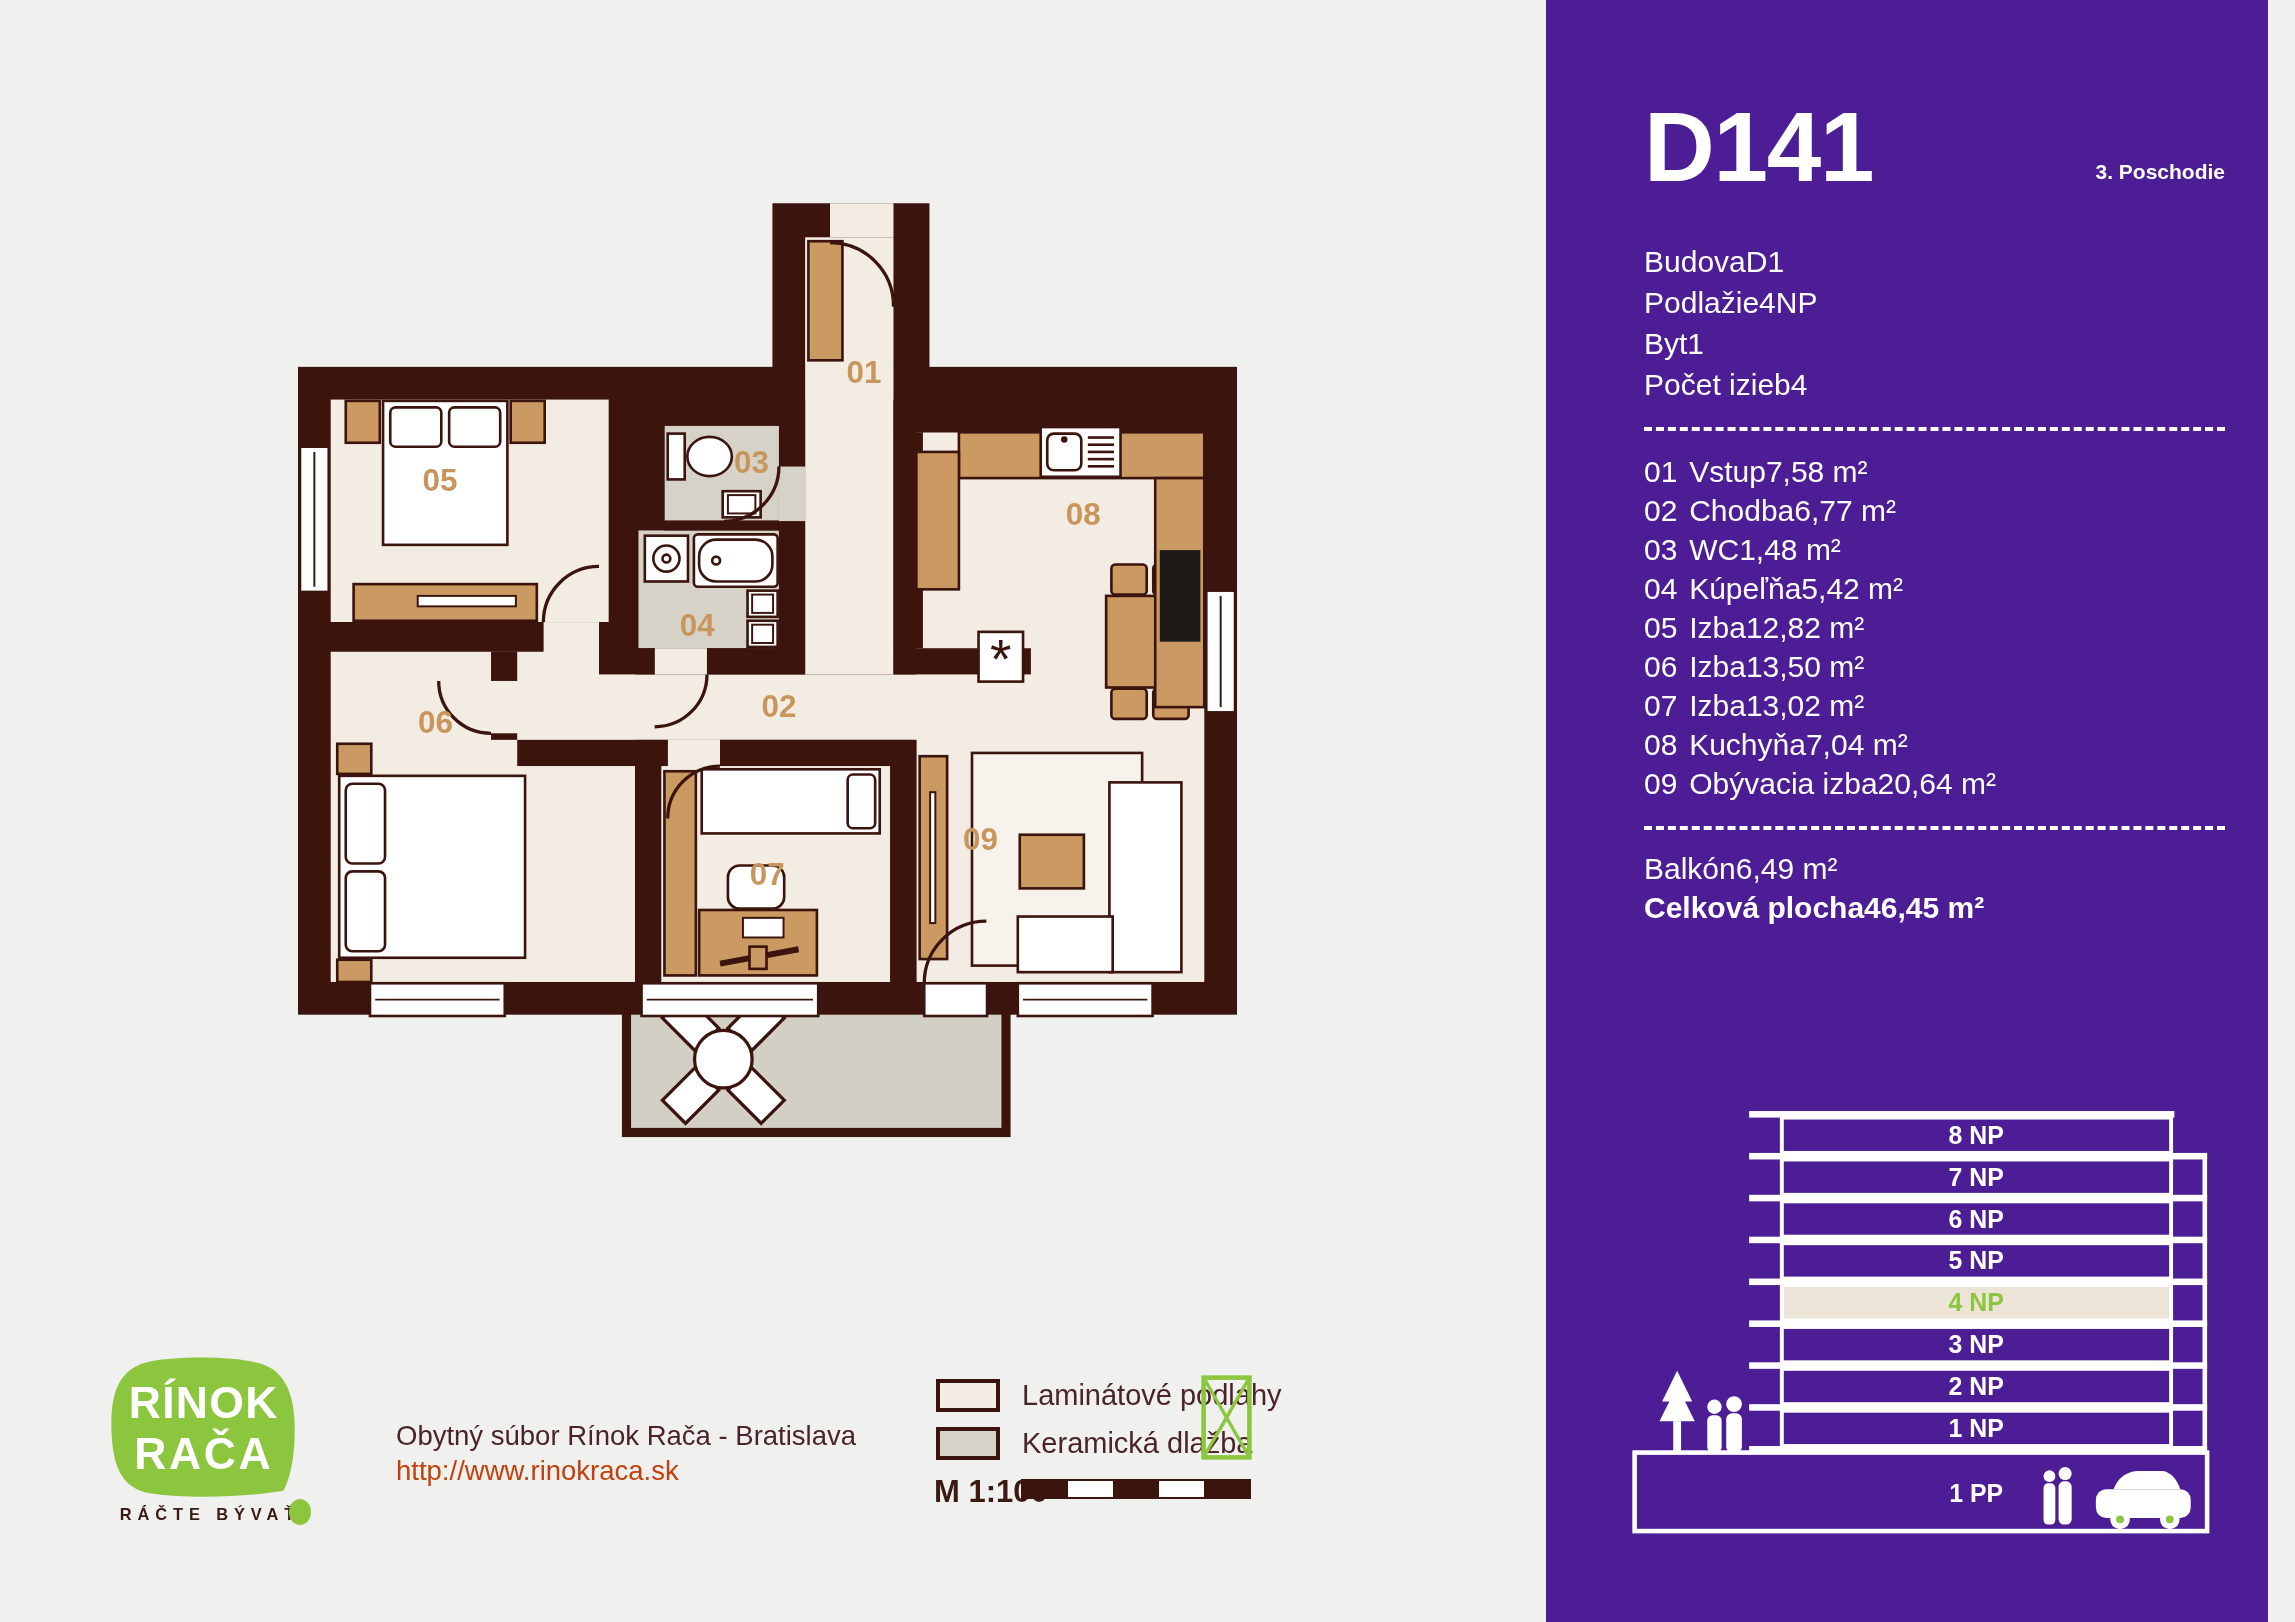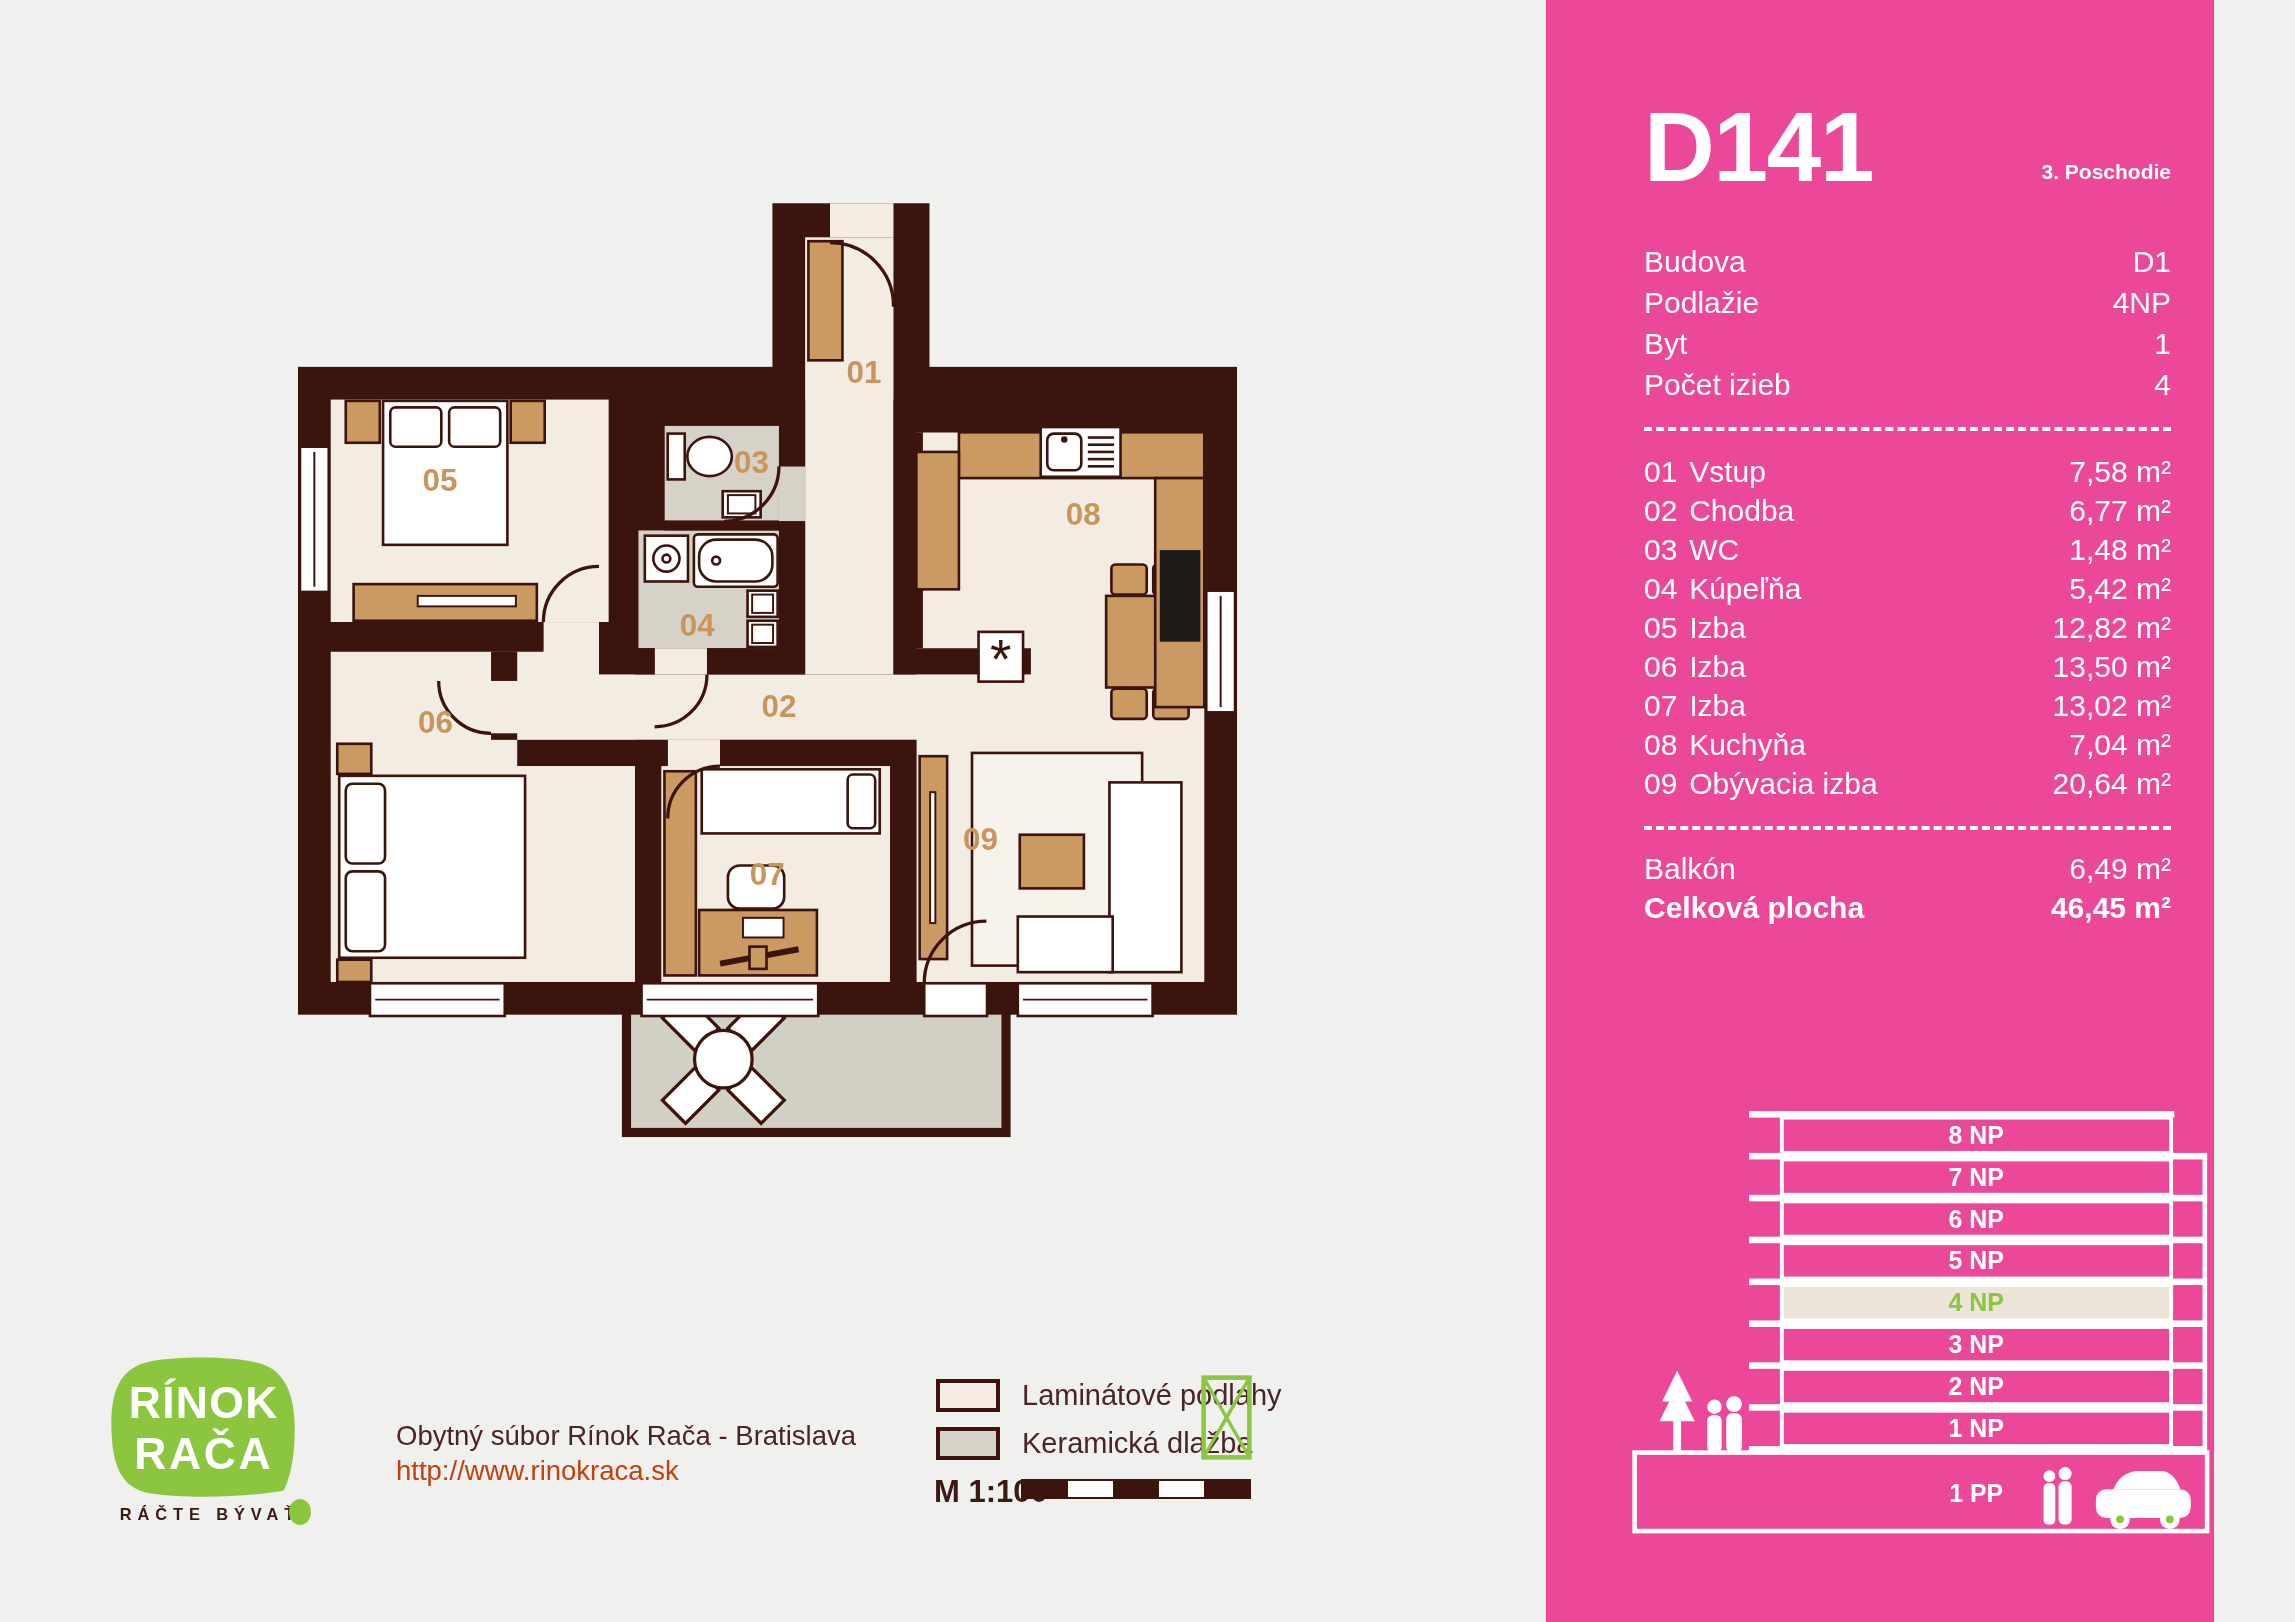--- a/index.html
+++ b/index.html
@@ -1,25 +1,25 @@
 <!DOCTYPE html>
 <html style="font-size:10.5px"><head>
 <meta charset="utf-8">
 <style>
   html,body{margin:0;padding:0;background:#e8e8e6;}
   #canvas{position:relative;width:2295px;height:1623px;background:#F0F0EE;overflow:hidden;
           font-family:"Liberation Sans",sans-serif;}
   
-  .green-panel{position:absolute;left:1546px;top:0;width:668px;height:1623px;background:#ec4899;color:#fff;text-decoration:underline;}
+  .green-panel{position:absolute;left:1546px;top:0;width:722px;height:1623px;background:#4c1d95;color:#fff;text-decoration:underline;}
   .gp-inner{position:absolute;left:98px;right:43px;}
   .title-row{top:98px;display:flex;align-items:flex-end;justify-content:space-between;}
   .apt-title{font-size:98px;font-weight:bold;line-height:98px;letter-spacing:-1.3px;}
   .apt-sub{font-size:21px;font-weight:bold;line-height:31px;margin-bottom:9.2px;}
   .info-list{top:241px;}
-  .row{display:flex;justify-content:space-between;font-size:30px;line-height:41px;font-weight:400;}
+  .row{display:flex;font-size:30px;line-height:41px;font-weight:400;}
   .rooms-list{top:452px;}
   .rooms-list .row{line-height:39px;}
   .room-name{display:flex;gap:11.8px;}
   .dash{position:absolute;left:98px;right:43px;border-top:4.6px dashed #fff;height:0;}
   .totals-list{top:849px;}
   .totals-list .row{line-height:39px;}
   .row.bold{font-weight:bold;}
   .bld{position:absolute;left:69px;top:1099px;}
   
   .logo{position:absolute;left:108px;top:1356px;width:216px;height:196px;}

